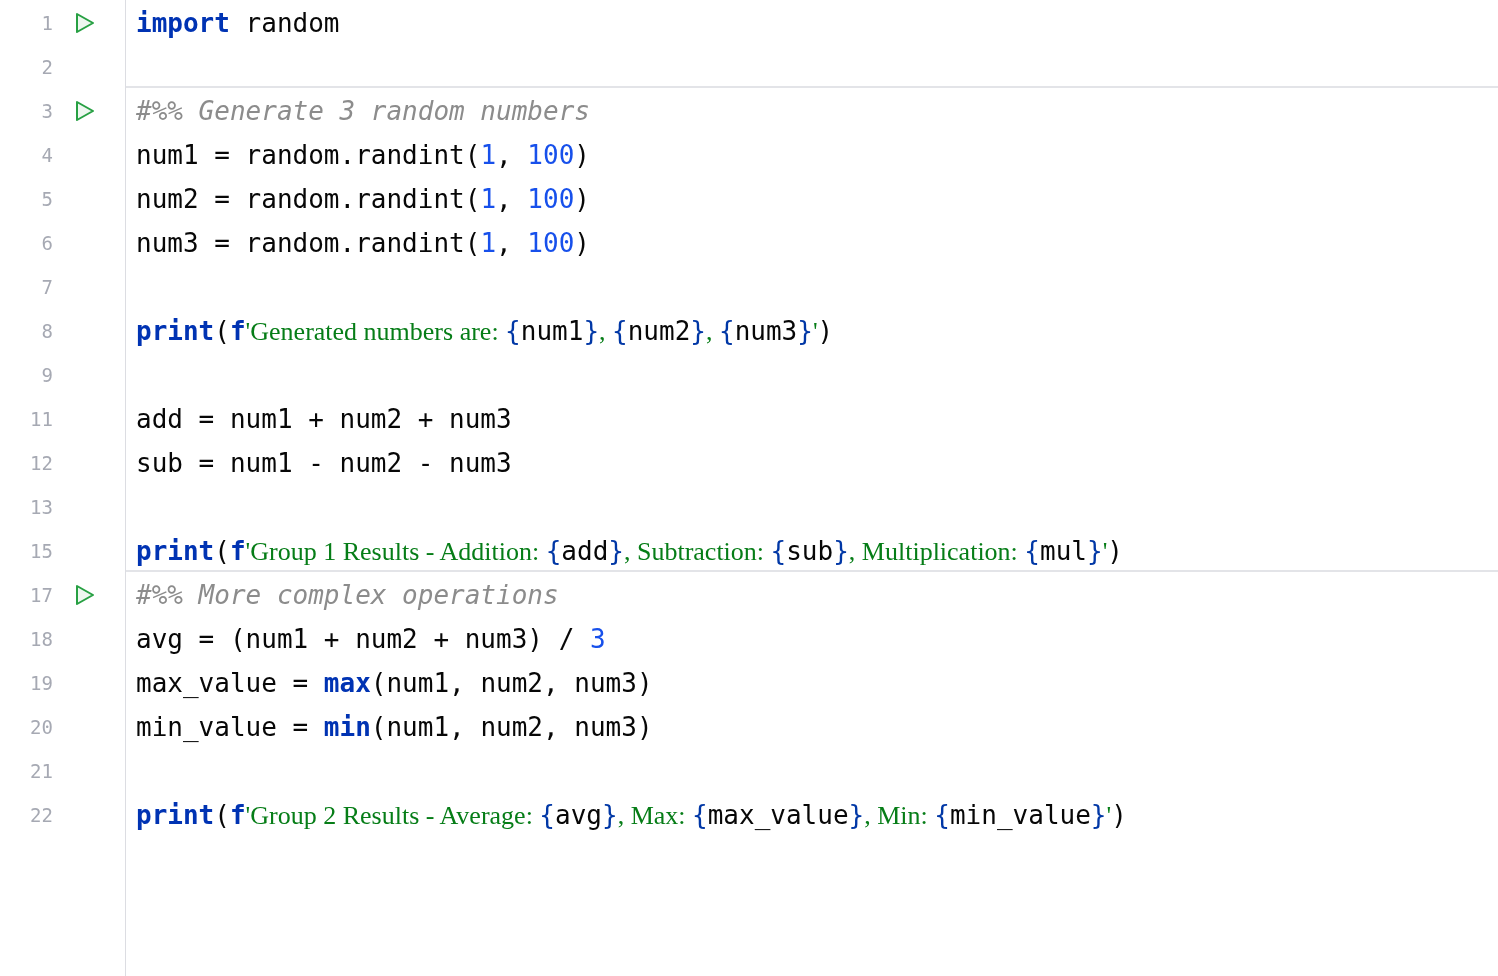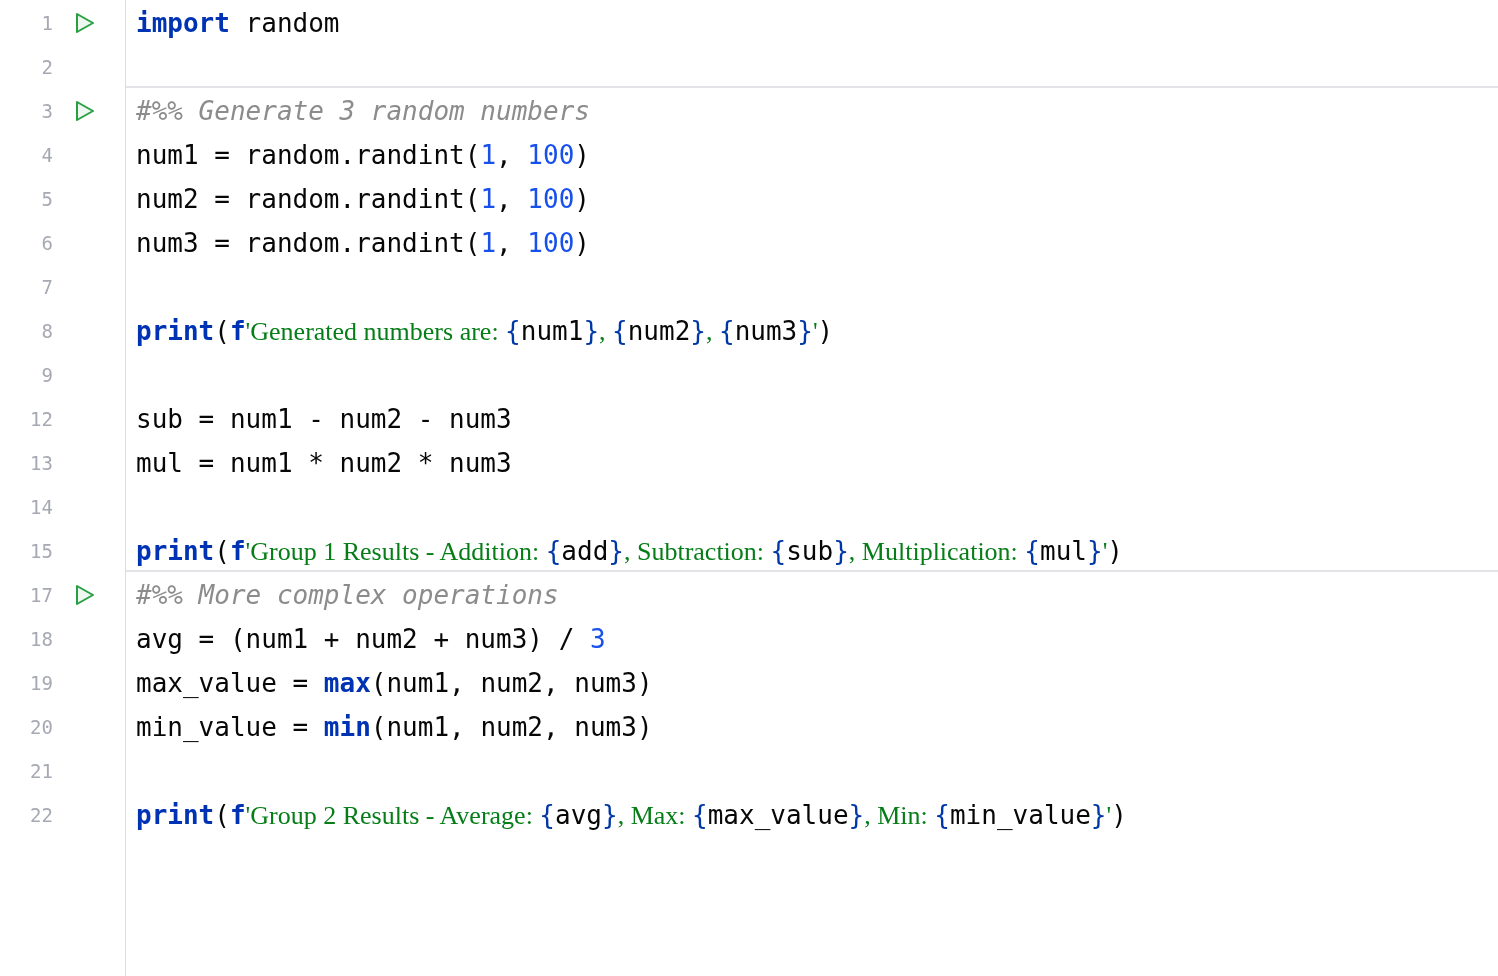--- a/index.html
+++ b/index.html
@@ -151,35 +151,34 @@
         <div class="code"><span class="t-kw">print</span><span class="t-plain">(</span><span class="t-kw">f</span><span class="t-str">'Generated numbers are: </span><span class="t-brace">{</span><span class="t-plain">num1</span><span class="t-brace">}</span><span class="t-str">, </span><span class="t-brace">{</span><span class="t-plain">num2</span><span class="t-brace">}</span><span class="t-str">, </span><span class="t-brace">{</span><span class="t-plain">num3</span><span class="t-brace">}</span><span class="t-str">'</span><span class="t-plain">)</span></div>
       </div>
       <div class="row">
         <div class="gutter">
           <div class="lnum">9</div>
         </div>
         <div class="code"></div>
       </div>
       <div class="row">
         <div class="gutter">
+          <div class="lnum">11</div>
+        </div>
+        <div class="code"><span class="t-plain">add = num1 + num2 + num3</span></div>
+      </div>
+      <div class="row">
+        <div class="gutter">
           <div class="lnum">12</div>
         </div>
         <div class="code"><span class="t-plain">sub = num1 - num2 - num3</span></div>
       </div>
       <div class="row">
         <div class="gutter">
           <div class="lnum">13</div>
         </div>
-        <div class="code"><span class="t-plain">mul = num1 * num2 * num3</span></div>
-      </div>
-      <div class="row">
-        <div class="gutter">
-          <div class="lnum">14</div>
-        </div>
-        <div class="code"></div>
       </div>
       <div class="row">
         <div class="gutter">
           <div class="lnum">15</div>
         </div>
         <div class="code"><span class="t-kw">print</span><span class="t-plain">(</span><span class="t-kw">f</span><span class="t-str">'Group 1 Results - Addition: </span><span class="t-brace">{</span><span class="t-plain">add</span><span class="t-brace">}</span><span class="t-str">, Subtraction: </span><span class="t-brace">{</span><span class="t-plain">sub</span><span class="t-brace">}</span><span class="t-str">, Multiplication: </span><span class="t-brace">{</span><span class="t-plain">mul</span><span class="t-brace">}</span><span class="t-str">'</span><span class="t-plain">)</span></div>
       </div>
       <div class="row">
         <div class="cellsep"></div>
         <div class="gutter">

